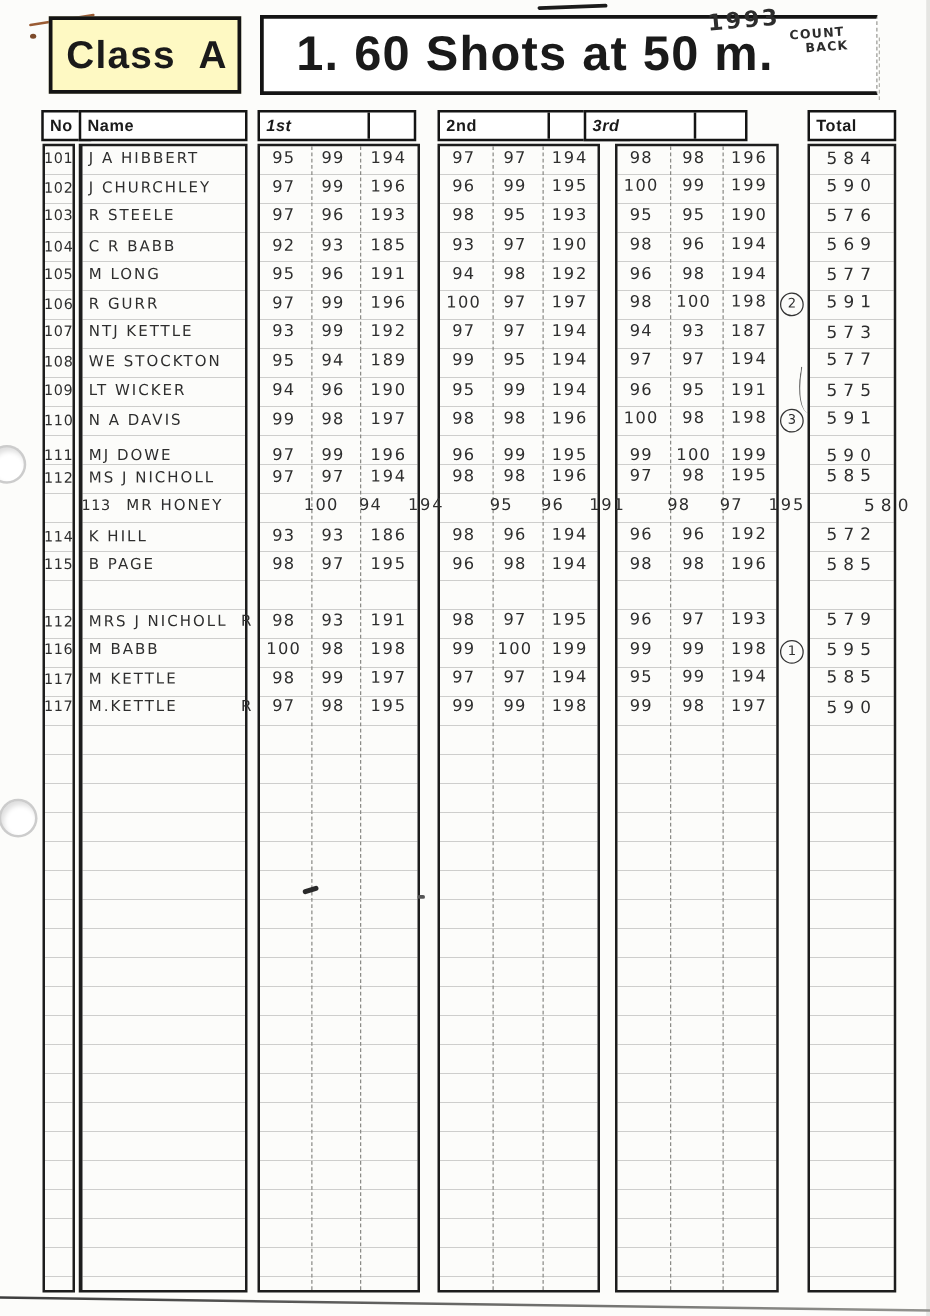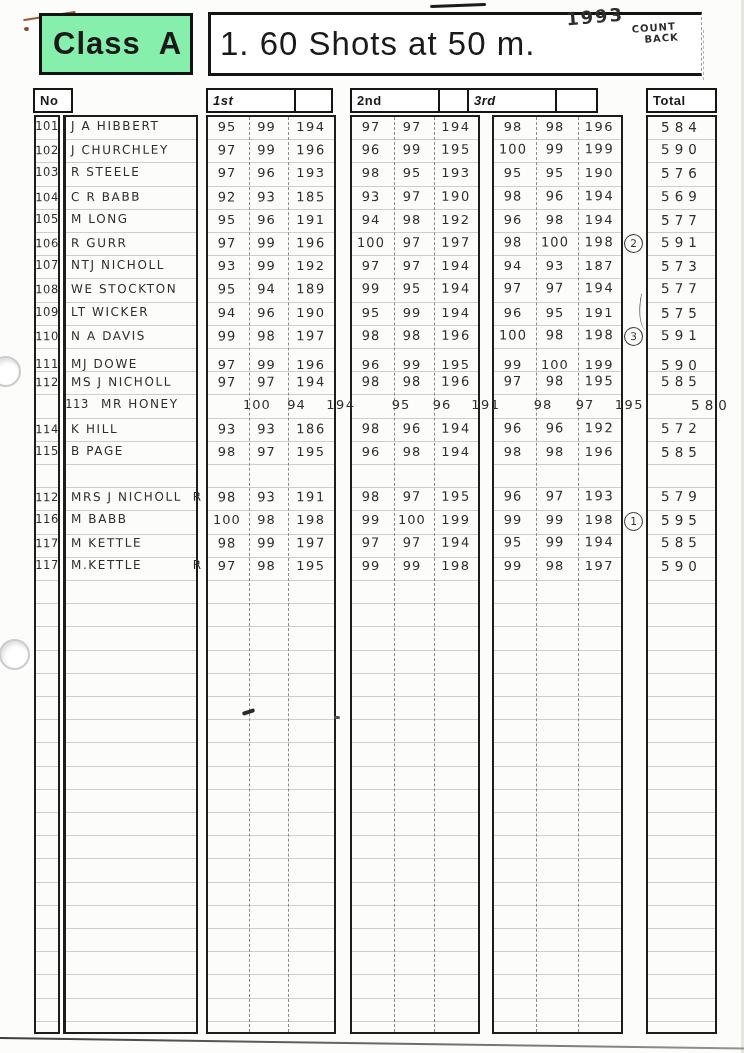--- a/index.html
+++ b/index.html
@@ -4,30 +4,30 @@
 <style>
   html,body{margin:0;padding:0;background:#d8d8d4;}
   .sheet{
     position:relative;width:744px;height:1053px;margin:0 auto;
     background:#fcfcfa;overflow:hidden;
     font-family:"Liberation Sans",sans-serif;color:#1a1a1a;
   }
   
   .classbox{
     position:absolute;left:39px;top:13px;width:154px;height:62px;
-    border:3px solid #141414;background:#86efac;
+    border:3px solid #141414;background:#fef9c3;
     display:flex;align-items:center;padding-left:11px;box-sizing:border-box;
   }
   .classbox span{font-size:31px;font-weight:700;white-space:pre;letter-spacing:1px;}
   .titlebox{
     position:absolute;left:208px;top:12px;width:494px;height:64px;
     border:3px solid #141414;border-right:1px dashed #9a9a96;background:#fff;
     display:flex;align-items:center;padding-left:9px;box-sizing:border-box;
   }
-  .titlebox span{font-size:33px;font-weight:400;letter-spacing:1px;white-space:pre;}
+  .titlebox span{font-size:39px;font-weight:700;letter-spacing:1px;white-space:pre;margin-left:17px;}
   
   .hand{font-family:"DejaVu Sans",sans-serif;color:#2d2d2d;}
   .year{
     position:absolute;left:566px;top:6px;font-size:18px;font-weight:700;
     transform:rotate(-5deg);letter-spacing:2px;z-index:3;
   }
   .countback{
     position:absolute;left:632px;top:22px;font-size:10px;font-weight:700;
     transform:rotate(-4deg);letter-spacing:1px;line-height:11px;z-index:3;
   }
@@ -122,20 +122,23 @@
   </div>
   <div class="year hand">1993</div>
   <div class="countback hand">
     <div>COUNT</div>
     <div class="cb2">BACK</div>
   </div>
 
   <div class="hbox hb-no">
     <span>No</span>
   </div>
+  <div class="hbox hb-name">
+    <span>Name</span>
+  </div>
   <div class="hbox hb-s1">
     <span>1st</span>
     <div class="hdiv"></div>
   </div>
   <div class="hbox hb-s2">
     <span>2nd</span>
     <div class="hdiv"></div>
   </div>
   <div class="hbox hb-s3">
     <span>3rd</span>
@@ -242,21 +245,21 @@
         <span class="c s2c1">97</span>
         <span class="c s2c2">197</span>
         <span class="c s3c0">98</span>
         <span class="c s3c1">100</span>
         <span class="c s3c2">198</span>
         <span class="c crank">2</span>
         <span class="c ctotal">591</span>
       </div>
       <div class="row" style="top: 256.2px;">
         <span class="c cno">107</span>
-        <span class="c cname">NTJ NICHOLL</span>
+        <span class="c cname">NTJ KETTLE</span>
         <span class="c s1c0">93</span>
         <span class="c s1c1">99</span>
         <span class="c s1c2">192</span>
         <span class="c s2c0">97</span>
         <span class="c s2c1">97</span>
         <span class="c s2c2">194</span>
         <span class="c s3c0">94</span>
         <span class="c s3c1">93</span>
         <span class="c s3c2">187</span>
         <span class="c ctotal">573</span>

